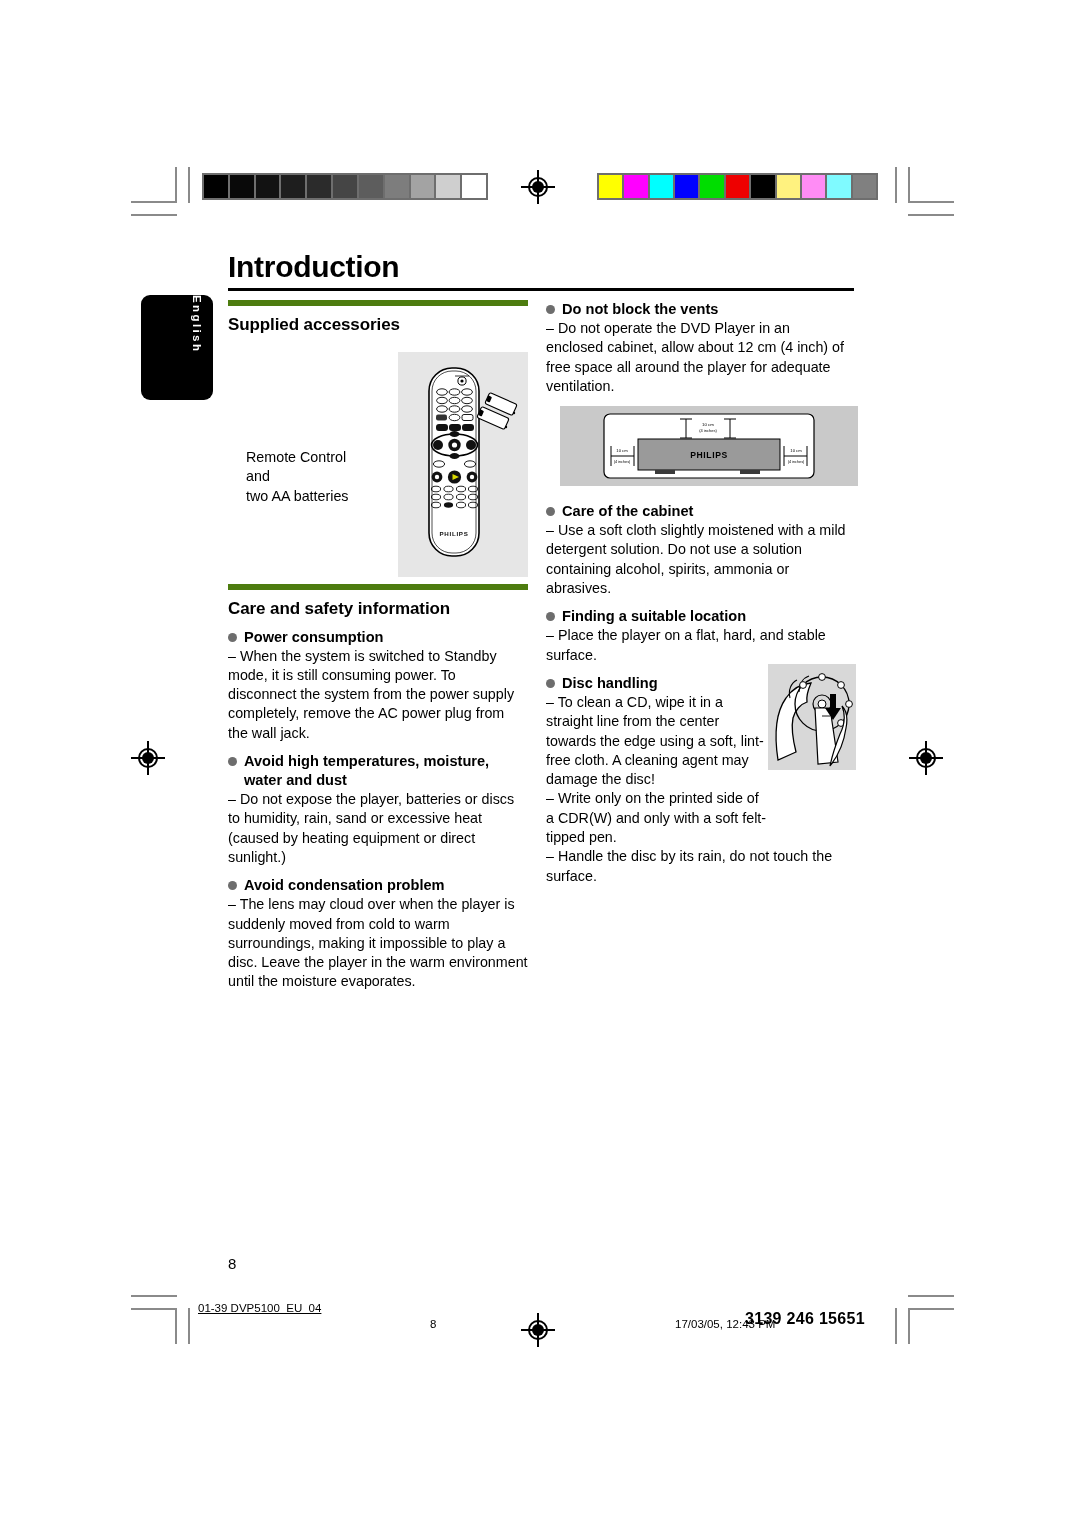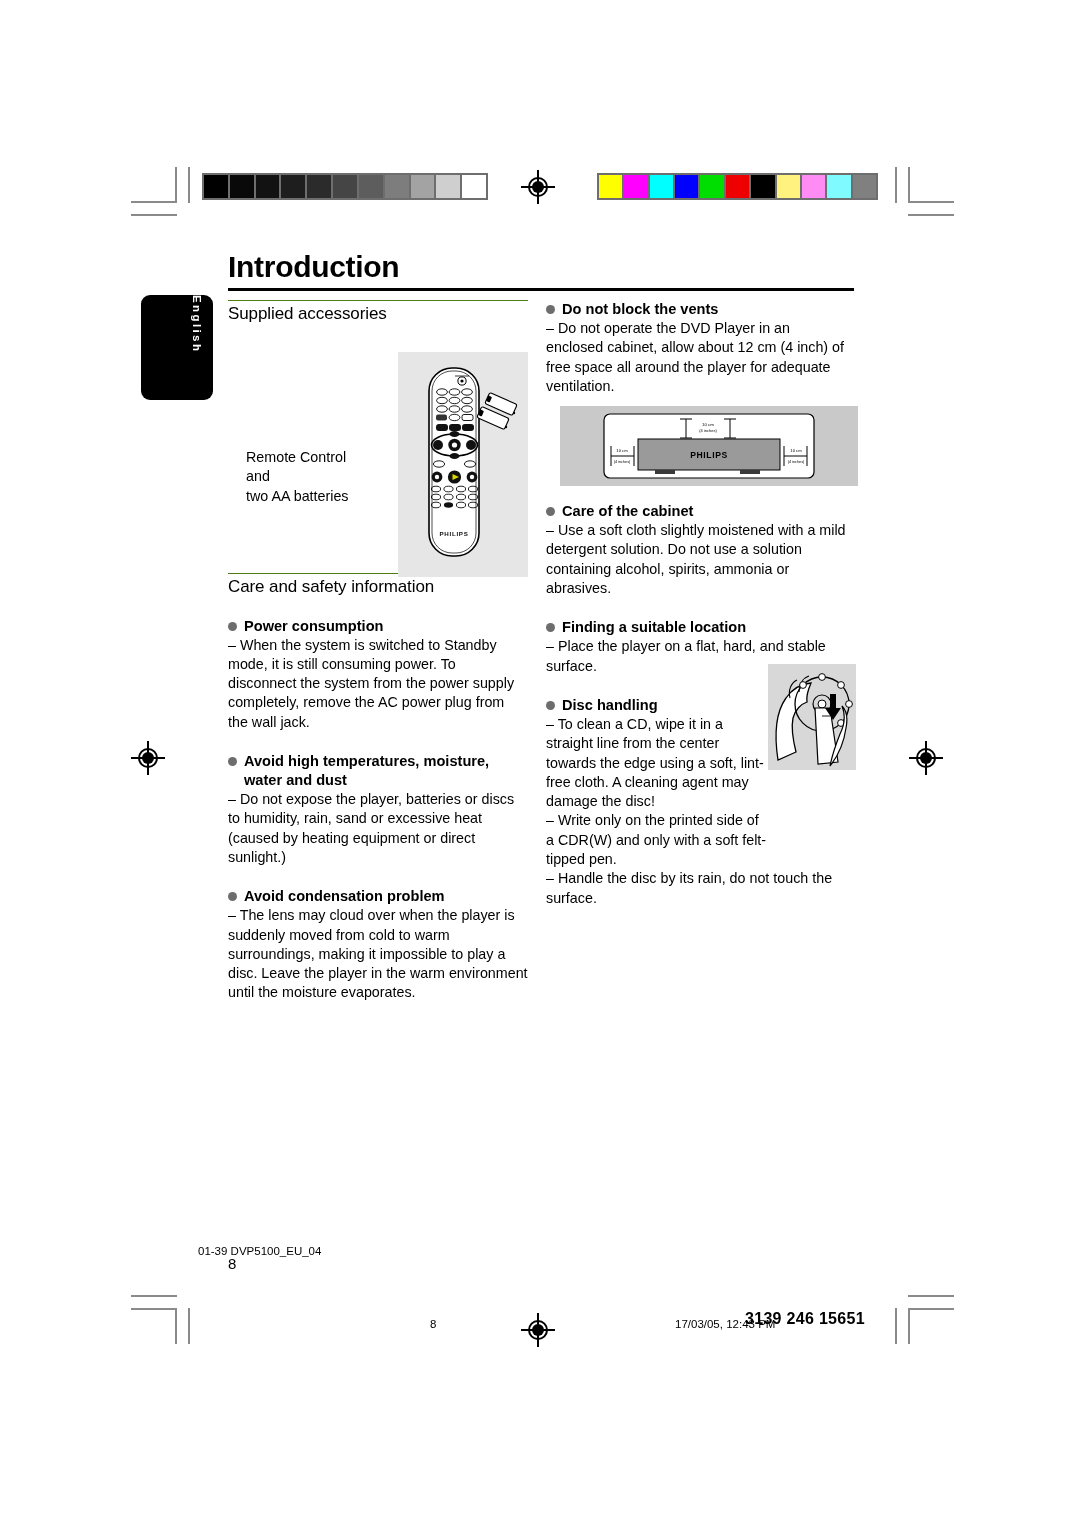--- a/index.html
+++ b/index.html
@@ -52,29 +52,29 @@
     position:absolute;left:228px;top:250px;
     font-size:30px;font-weight:bold;letter-spacing:-0.3px;
   }
   .title-rule{position:absolute;left:228px;top:288px;width:626px;height:3px;background:#000;}
 
   .col{position:absolute;width:300px;font-size:14.3px;line-height:19.3px;}
   .col-left{left:228px;top:300px;}
   .col-right{left:546px;top:300px;}
 
   h2.sec{
-    font-size:17px;font-weight:normal;margin:0;padding-top:3px;
-    border-top:1px solid #4d7c0f;letter-spacing:-0.1px;
+    font-size:17px;font-weight:bold;margin:0;padding-top:9px;
+    border-top:6px solid #4d7c0f;letter-spacing:-0.1px;
   }
   h2.sec.tight{margin-top:0;}
 
   .bullet-head{
     display:flex;align-items:flex-start;gap:7px;
     font-weight:bold;font-size:14.6px;line-height:19px;
-    margin-top:20px;
+    margin-top:9px;
   }
   .bullet-head .dot{
     flex:0 0 auto;width:9px;height:9px;border-radius:50%;
     background:#6d6d6d;margin-top:5px;
   }
   .bullet-head .txt{flex:1 1 auto;}
 
   p.body{margin:0;text-indent:0;}
 
   .caption{position:absolute;left:246px;top:448px;width:150px;font-size:14.3px;line-height:19.3px;}
@@ -92,21 +92,21 @@
   
   .fig-disc{
     position:absolute;left:768px;top:664px;width:88px;height:106px;
     background:#d8d8d8;
   }
 
   .folio{position:absolute;left:228px;top:1255px;font-size:15px;}
 
   
   .slug{position:absolute;font-size:11.5px;white-space:nowrap;}
-  .slug-file{left:198px;top:1245px;}
+  .slug-file{left:198px;top:1302px;text-decoration:underline;}
   .slug-page{left:430px;top:1318px;}
   .slug-date{left:663px;top:1318px;margin-left:12px;}
   .slug-code{left:745px;top:1310px;font-size:16px;font-weight:bold;letter-spacing:0.3px;}
 </style>
 </head>
 <body>
 
 <div class="page">
 
   <div class="crop h" style="left:131px;top:201px;width:46px;"></div>

